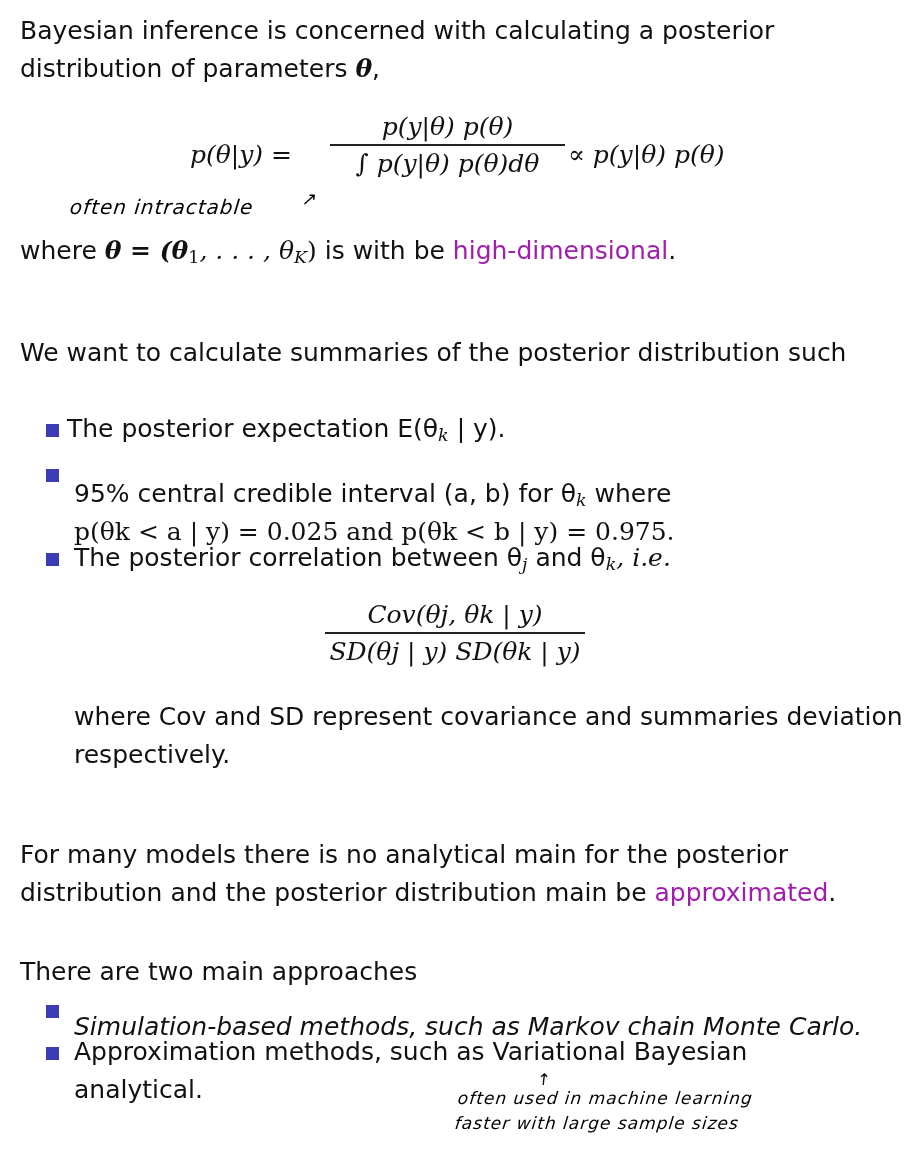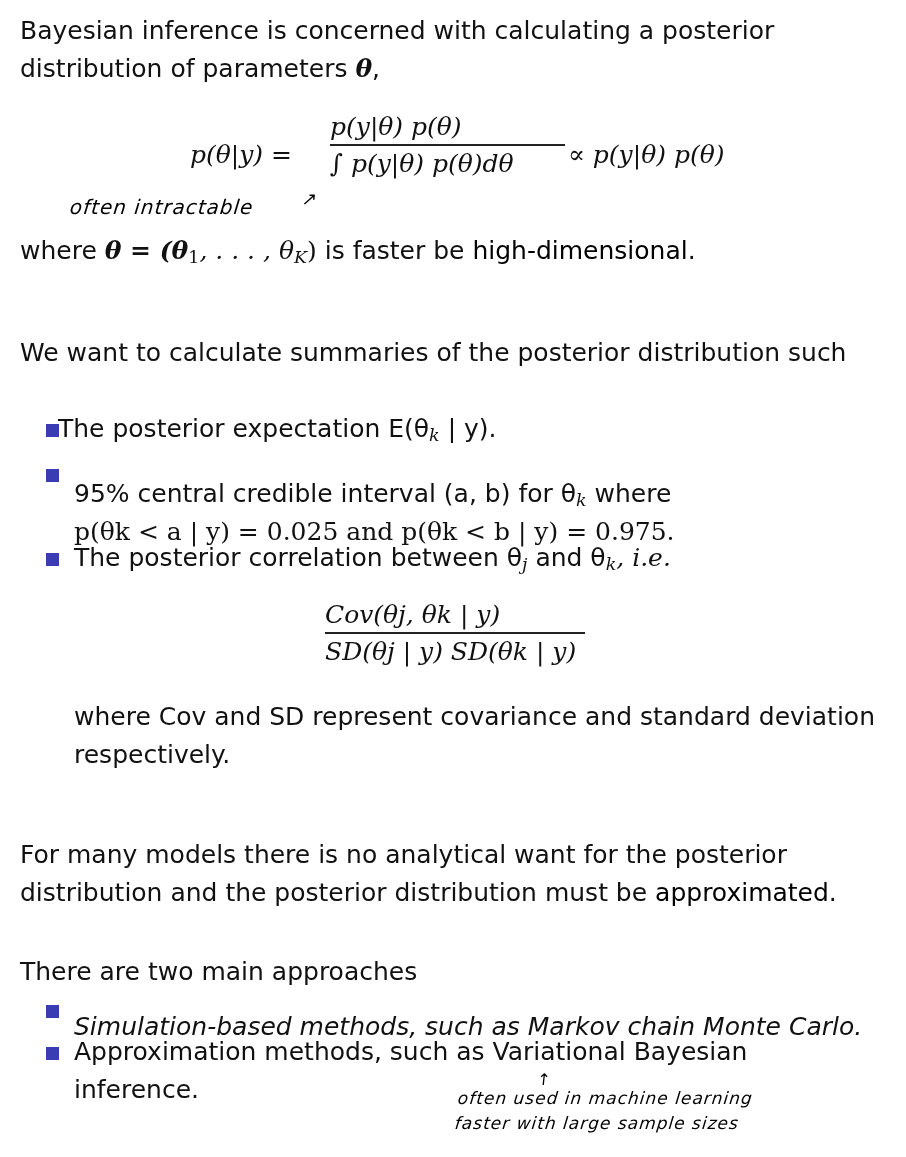--- a/index.html
+++ b/index.html
@@ -3,29 +3,29 @@
   <meta charset="utf-8">
   <style>
     html, body { margin: 0; padding: 0; background: #ffffff; }
     body {
       width: 906px; height: 1157px; position: relative; overflow: hidden;
       font-family: "DejaVu Sans", sans-serif; color: #111;
       font-size: 25px;
     }
     .abs { position: absolute; white-space: nowrap; }
     .para { position: absolute; left: 20px; line-height: 38px; }
-    .red { color: #000000; margin-top: 47px; }
+    .red { color: #a21caf; margin-top: 47px; }
     .it { font-style: italic; font-family: "DejaVu Serif", serif; }
     .bi { font-style: italic; font-weight: bold; font-family: "DejaVu Serif", serif; }
     .rm { font-family: "DejaVu Serif", serif; }
     sub { font-size: 0.7em; vertical-align: -0.25em; line-height: 0; }
     .bullet {
       position: absolute; width: 13px; height: 13px; background: #3b3bb3;
     }
-    .frac { position: absolute; }
+    .frac { position: absolute; text-align: center; }
     .frac .num, .frac .den { display: block; white-space: nowrap; }
     .frac .bar { display: block; height: 1.5px; background: #222; margin: 3px 0; }
     .hand {
       position: absolute; font-family: "DejaVu Sans", sans-serif; font-size: 20px;
       color: #000; font-style: italic; letter-spacing: 1px; transform: skewX(-6deg);
       white-space: nowrap;
     }
   </style>
 </head>
 <body>
@@ -44,29 +44,29 @@
   <span class="num it">p(y|θ) p(θ)</span>
   <span class="bar"></span>
   <span class="den it">∫ p(y|θ) p(θ)dθ</span>
 </div>
 <div class="abs it" style="left:568px; top:140px;">∝ p(y|θ) p(θ)</div>
 
 <div class="hand" style="left:70px; top:195px;">often intractable</div>
 <div class="hand" style="left:302px; top:188px; font-size:18px;">↗</div>
 
 <div class="para" style="top:232px;">
-  <span>where </span><span class="rm"><span class="bi">θ = (θ</span><sub>1</sub><span class="it">, . . . , θ</span><sub class="it">K</sub><span>)</span></span><span> is faster be </span><span class="red">high-dimensional</span><span>.</span>
+  <span>where </span><span class="rm"><span class="bi">θ = (θ</span><sub>1</sub><span class="it">, . . . , θ</span><sub class="it">K</sub><span>)</span></span><span> is with be </span><span class="red">high-dimensional</span><span>.</span>
 </div>
 
 <div class="para" style="top:334px;">
   <div>We want to calculate summaries of the posterior distribution such</div>
 </div>
 
 <span class="bullet" style="left:46px; top:424px;"></span>
-<div class="para" style="left:58px; top:410px;">
+<div class="para" style="left:67px; top:410px;">
   <span>The posterior expectation E(θ</span><sub class="it">k</sub><span> | y).</span>
 </div>
 
 <span class="bullet" style="left:46px; top:469px;"></span>
 <div class="para" style="left:74px; top:455px;margin-top:20px;">
   <div><span>95% central credible interval (a, b) for θ</span><sub class="it">k</sub><span> where</span></div>
   <div class="rm">p(θk &lt; a | y) = 0.025 and p(θk &lt; b | y) = 0.975.</div>
 </div>
 
 <span class="bullet" style="left:46px; top:553px;"></span>
@@ -74,35 +74,35 @@
   <span>The posterior correlation between θ</span><sub class="it">j</sub><span> and θ</span><sub class="it">k</sub><span class="it">, i.e.</span>
 </div>
 
 <div class="frac" style="left:325px; top:600px; width:260px;">
   <span class="num it">Cov(θj, θk | y)</span>
   <span class="bar"></span>
   <span class="den it">SD(θj | y) SD(θk | y)</span>
 </div>
 
 <div class="para" style="left:74px; top:698px;">
-  <div>where Cov and SD represent covariance and standard deviation</div>
+  <div>where Cov and SD represent covariance and summaries deviation</div>
   <div>respectively.</div>
 </div>
 
 <div class="para" style="top:836px;">
-  <div>For many models there is no analytical want for the posterior</div>
-  <div><span>distribution and the posterior distribution must be </span><span class="red">approximated</span><span>.</span></div>
+  <div>For many models there is no analytical main for the posterior</div>
+  <div><span>distribution and the posterior distribution main be </span><span class="red">approximated</span><span>.</span></div>
 </div>
 
 <div class="para" style="top:953px;">There are two main approaches</div>
 
 <span class="bullet" style="left:46px; top:1005px;"></span>
 <div class="para" style="left:74px; top:1008px;font-style:italic;">Simulation-based methods, such as Markov chain Monte Carlo.</div>
 
 <span class="bullet" style="left:46px; top:1047px;"></span>
 <div class="para" style="left:74px; top:1033px;">
   <div>Approximation methods, such as Variational Bayesian</div>
-  <div>inference.</div>
+  <div>analytical.</div>
 </div>
 
 <div class="hand" style="left:537px; top:1070px; font-size:16px;">↑</div>
 <div class="hand" style="left:458px; top:1088px; font-size:17px;">often used in machine learning</div>
 <div class="hand" style="left:455px; top:1113px; font-size:17px;">faster with large sample sizes</div>
 
 </body></html>

